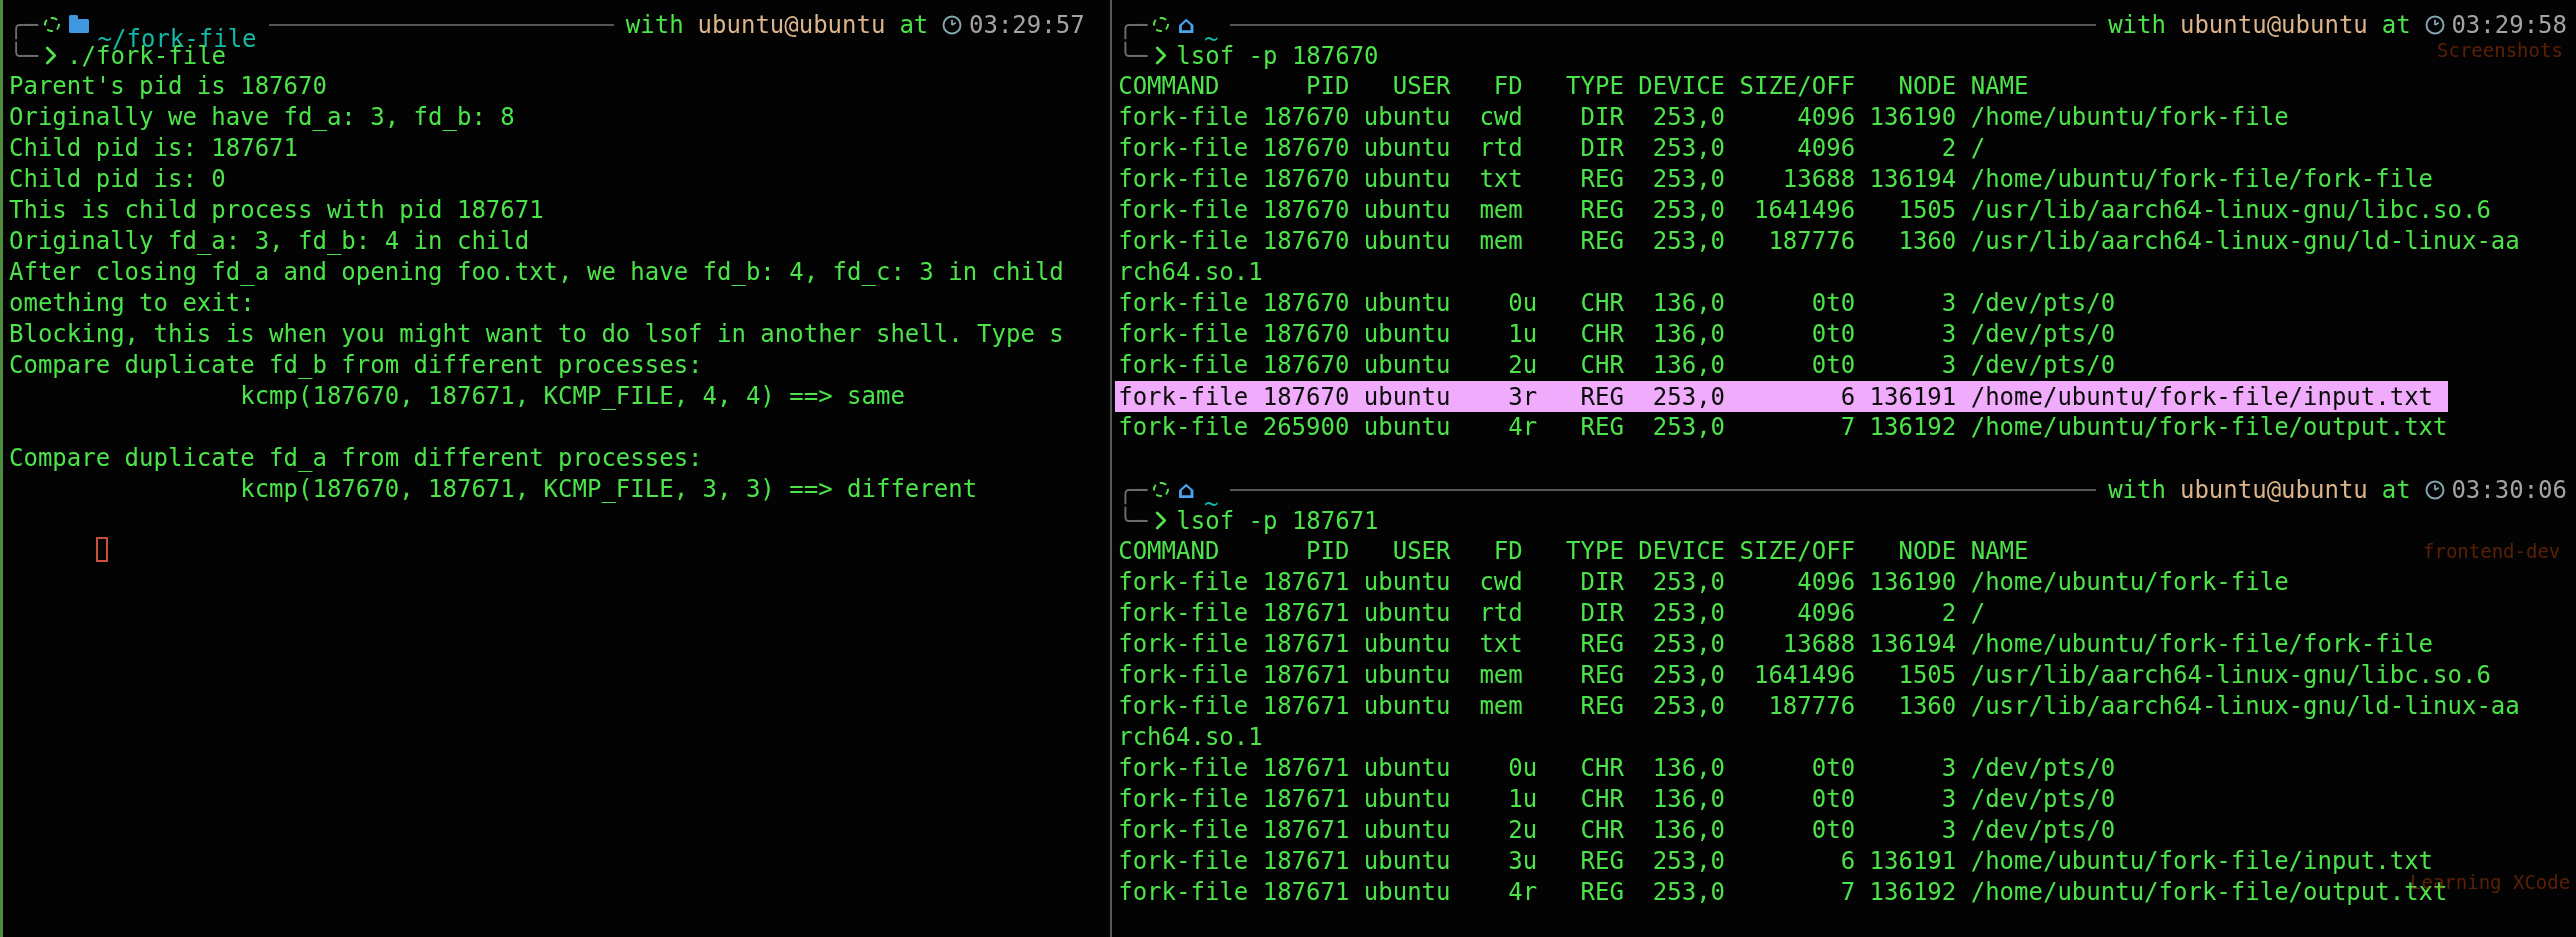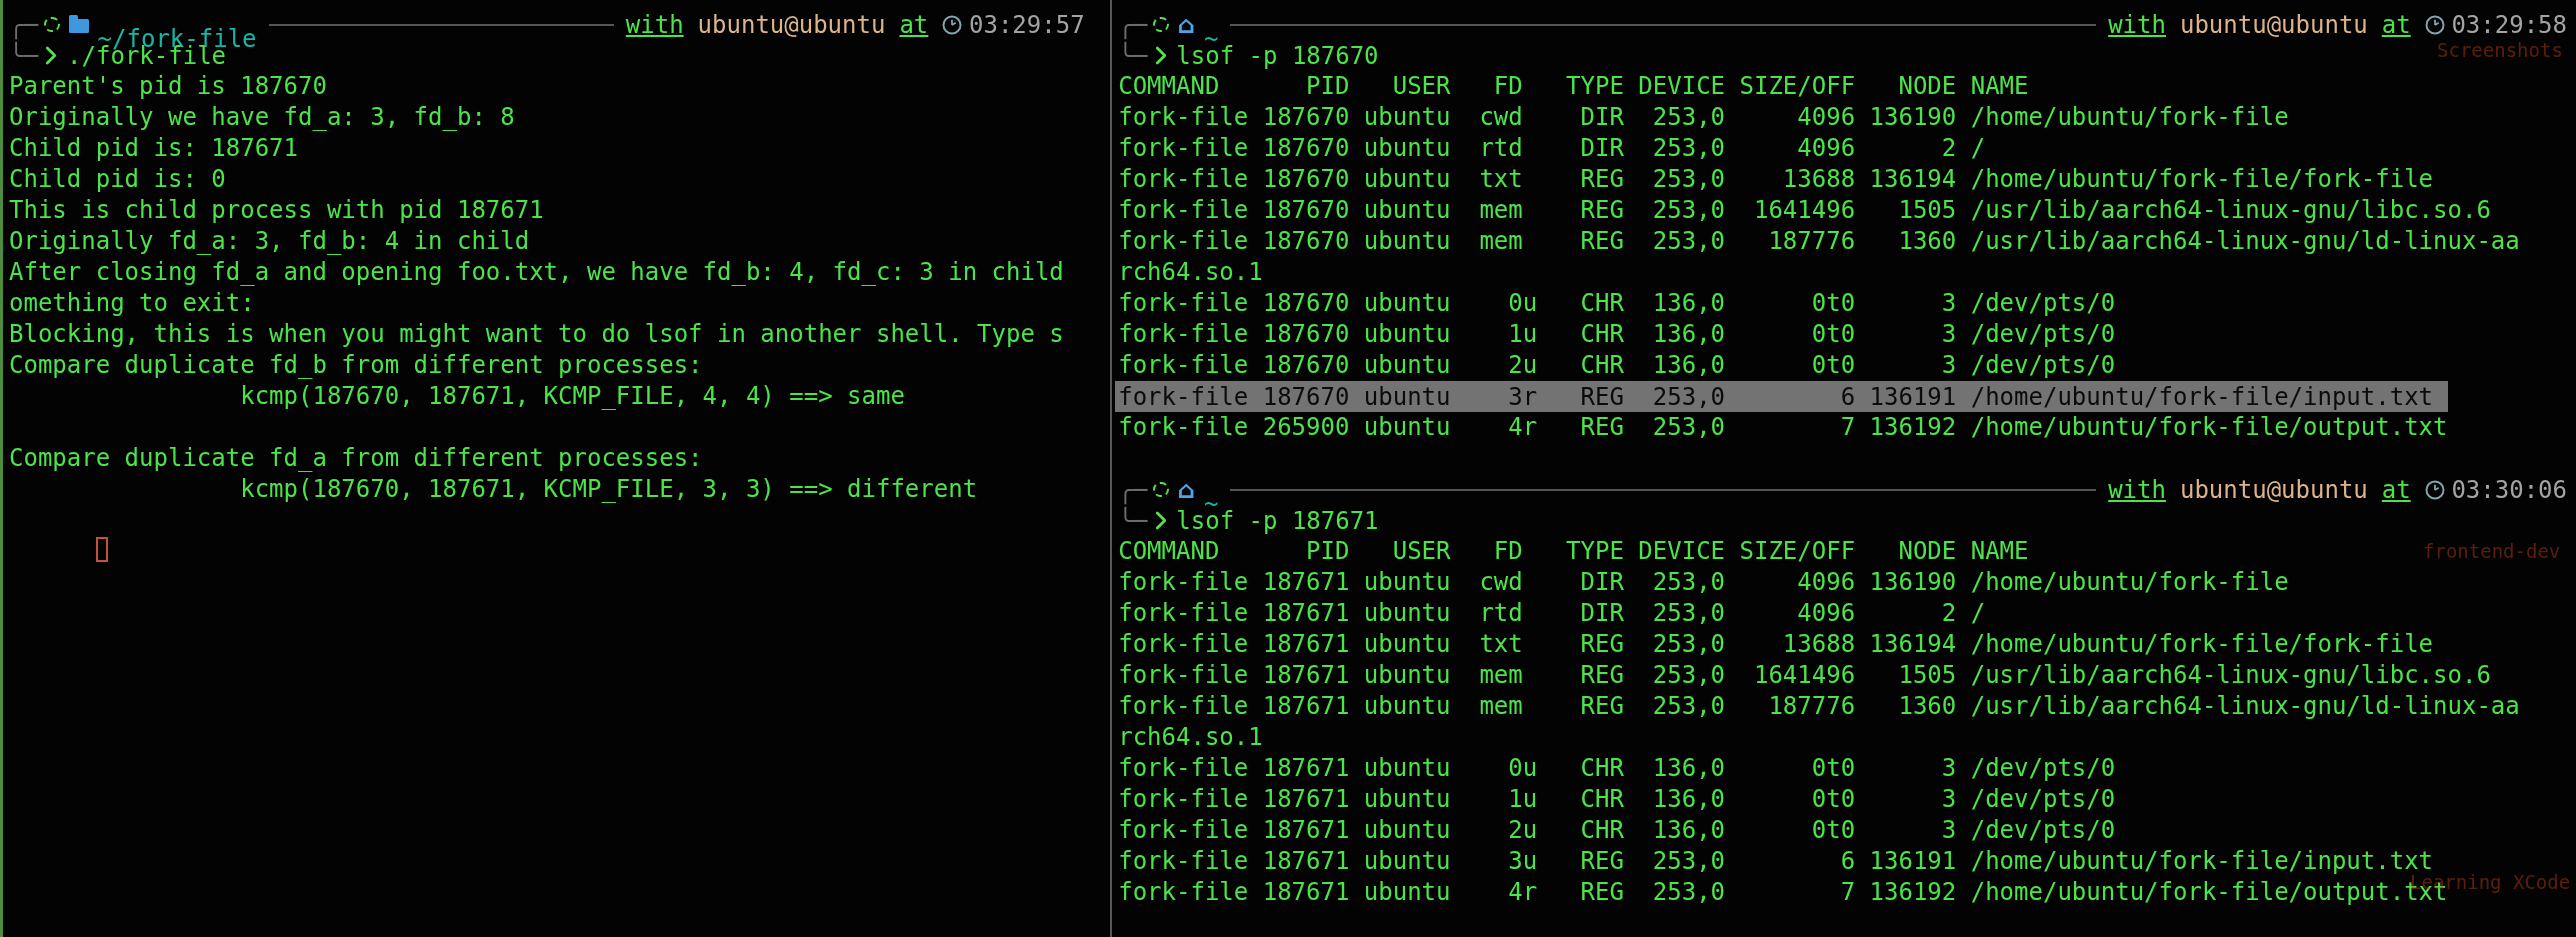--- a/index.html
+++ b/index.html
@@ -8,30 +8,30 @@
 
   .screen { display:flex; width:100%; height:100%; position:relative; }
   .left-edge { width:3px; background:#4c8c3c; flex:none; }
   .pane { padding-top:9px; overflow:hidden; position:relative; }
   .pane-left { width:1107px; flex:none; padding-left:6px; padding-right:0; }
   .v-divider { width:2.2px; background:#575757; flex:none; cursor:col-resize; }
   .pane-right { flex:1; padding-left:6px; }
 
   .tline { height:31px; line-height:31px; white-space:pre; }
   .tline > span { white-space:pre; }
-  .hl-line > span { background:#737373; color:#0b0b0b; padding:1.5px 15px 1.5px 3.7px; margin-left:-3.7px; }
+  .hl-line > span { background:#f0abfc; color:#0b0b0b; padding:1.5px 15px 1.5px 3.7px; margin-left:-3.7px; }
 
   
   .pline { height:31px; display:flex; align-items:center; white-space:pre; }
   .pane-left .pline.p-top { padding-right:25.4px; }
   .pane-right .pline.p-top { padding-right:9px; }
   .corner { color:#6e6e6e; }
   .path { color:#14b8a6; font-weight:normal;margin-top:29px; }
   .fill-line { flex:1 1 auto; border-top:2.2px solid #565656; margin:0 12px; }
-  .lbl-green { color:#4ce44a;text-decoration:underline; }
+  .lbl-green { color:#4ce44a; }
   .user-host { color:#dcb48c; }
   .time { color:#a3a3a3; }
   .sp { display:inline-block; width:14px; }
 
   
   .ubuntu-icon { display:inline-block; width:15.7px; height:15.7px; border:2.6px dashed #55e34d; border-radius:50%; margin:0 9px 0 6px; flex:none; }
   .folder-icon { display:inline-block; position:relative; width:20px; height:14px; background:#3f97e0; border-radius:1.5px; margin:3px 9px 0 0; flex:none; }
   .folder-icon::before { content:""; position:absolute; top:-3.7px; left:0; width:9px; height:4.5px; background:#3f97e0; border-radius:1.5px 1.5px 0 0; }
   .home-icon { font-family:"DejaVu Sans",sans-serif; color:#4ba4ec; font-weight:bold; font-size:24px; margin-right:9px; }
   .clock-icon { margin:0 6.7px 0 0; flex:none; }

